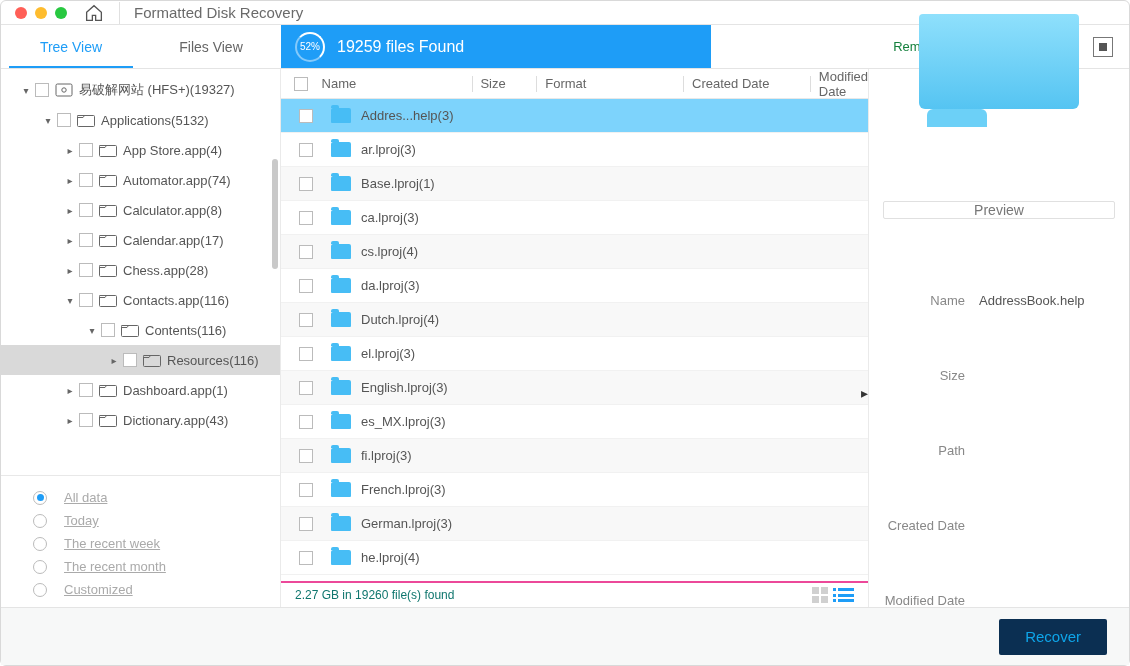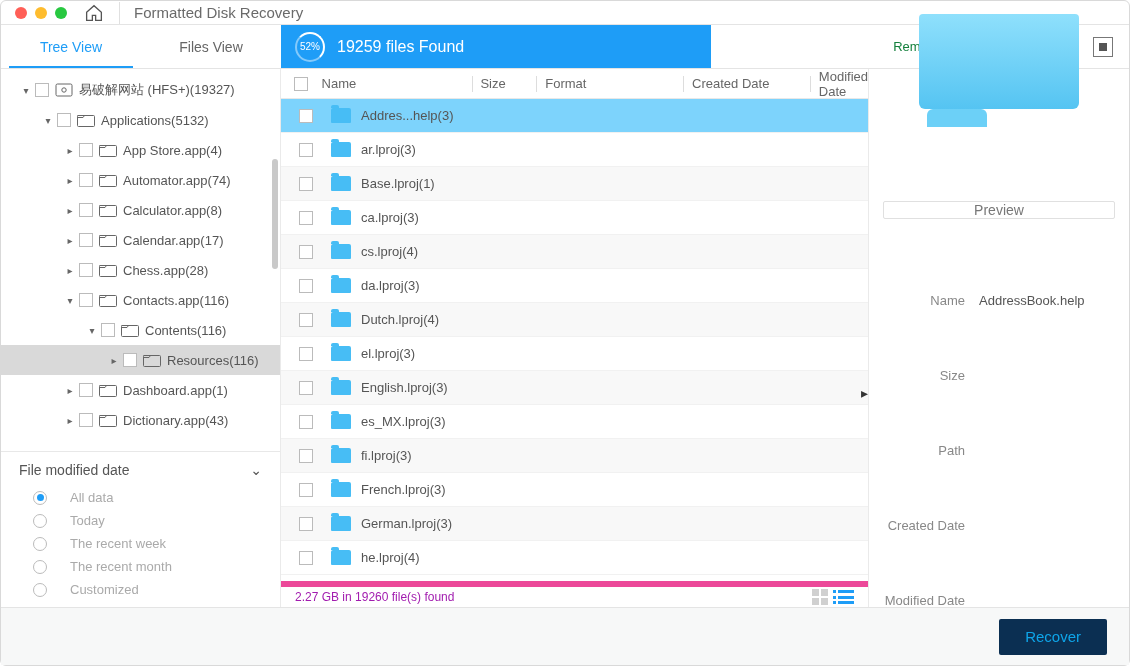--- a/index.html
+++ b/index.html
@@ -38,21 +38,21 @@
 .tree-scroll { position:absolute; right:2px; top:90px; width:6px; height:110px; background:#c9c9c9; border-radius:3px; }
 .node { display:flex; align-items:center; height: 30px; padding-right: 6px; white-space: nowrap; }
 .node .arrow { width:14px; display:inline-flex; justify-content:center; color:#666; font-size:10px; }
 .node .cb { width:14px; height:14px; border:1px solid #bbb; margin: 0 6px 0 2px; background:#fff; }
 .node .ficon { width:18px; height:14px; margin-right:6px; display:inline-flex; align-items:center; justify-content:center; }
 .node.selected { background:#d9d9d9; }
 .node-label { color:#555; }
 
 .filter { border-top: 1px solid #e8e8e8; padding: 10px 18px 6px; }
 .filter-head { display:flex; justify-content:space-between; align-items:center; color:#555; font-size:14px; margin-bottom:8px; }
-.filter-row { display:flex; align-items:center; gap:23px; padding: 4px 0 4px 14px; color:#aaa; font-size:13px; }
+.filter-row { display:flex; align-items:center; gap:17px; padding: 4px 0 4px 14px; color:#aaa; font-size:13px;text-decoration:underline; }
 .radio { width:14px; height:14px; border:1px solid #bbb; border-radius:50%; display:inline-flex; align-items:center; justify-content:center; }
 .radio.sel::after { content:""; width:7px; height:7px; border-radius:50%; background:#1e9df7; }
 
 .center { flex: 1; display:flex; flex-direction:column; border-right: 1px solid #eaeaea; min-width:0; position:relative; }
 .thead { height: 30px; display:flex; align-items:center; border-bottom:1px solid #e8e8e8; background:#fff; font-size:13px; color:#666; }
 .th-cb { width:50px; display:flex; justify-content:center; }
 .col-name { flex: 0 0 150px; padding-left:0; }
 .col-size { flex: 0 0 56px; }
 .col-format { flex: 0 0 138px; }
 .col-created { flex: 0 0 118px; }
@@ -63,21 +63,21 @@
 .row { height: 34px; display:flex; align-items:center; border-bottom:1px solid #f1f1f1; }
 .row.sel { background:#7dd3fc; }
 .row.alt { background:#f8f8f8; }
 .row .cb { width:14px; height:14px; border:1px solid #bbb; margin: 0 18px; background:#fff; }
 .row .fld { width:20px; height:15px; background:#47bdf5; border-radius:2px 2px 1px 1px; margin-right:10px; position:relative; }
 .row .fld::before { content:""; position:absolute; top:-3px; left:0; width:8px; height:3px; background:#47bdf5; border-radius:2px 2px 0 0; }
 .row .rlabel { color:#555; font-size:13px; }
 
 .expand-handle { position:absolute; right:-1px; top: 310px; width:8px; height:28px; display:flex; align-items:center; color:#333; font-size:14px; }
 
-.statusbar { height: 26px; border-top:6px solid #ec4899; display:flex; align-items:center; padding: 8px 14px; color:#a21caf; font-size:12px; justify-content:space-between; }
+.statusbar { height: 26px; border-top:2px solid #ec4899; display:flex; align-items:center; padding: 8px 14px; color:#0f766e; font-size:12px; justify-content:space-between; }
 .view-icons { display:flex; gap:10px; align-items:center; }
 .grid-icon { width:16px; height:16px; display:grid; grid-template-columns:1fr 1fr; grid-template-rows:1fr 1fr; gap:2px; }
 .grid-icon span { background:#d0d0d0; }
 .list-icon { width:16px; height:14px; display:flex; flex-direction:column; justify-content:space-between; }
 .list-icon span { height:3px; background:#1e9df7; width:100%; position:relative; }
 .list-icon span::before { content:""; position:absolute; left:-5px; width:3px; height:3px; background:#1e9df7; }
 
 .preview { width: 260px; display:flex; flex-direction:column; padding: 16px 14px 0; gap: 48px; }
 .folder-big { width: 160px; height: 120px; margin: 24px auto 44px; position:relative; }
 .folder-back { position:absolute; inset:0; top:8px; background: linear-gradient(#6cd0f7,#3fb8ed); border-radius: 6px; }
@@ -269,24 +269,20 @@
             <span class="ficon">
               <svg width="18" height="14" viewBox="0 0 18 14">
                 <rect x="0.5" y="2.5" width="17" height="11" rx="1" fill="none" stroke="#666"></rect>
                 <path d="M0.5 4.5 L6 4.5 L7.5 2.5 L0.5 2.5" fill="none" stroke="#666"></path>
               </svg>
             </span>
             <span class="node-label">Dictionary.app(43)</span>
           </div>
         </div>
       <div class="filter">
-        <div class="filter-head">
-          <span>File modified date</span>
-          <span>⌄</span>
-        </div>
         <div id="filter-opts">
             <div class="filter-row">
               <span class="radio sel"></span>
               <span>All data</span>
             </div>
             <div class="filter-row">
               <span class="radio"></span>
               <span>Today</span>
             </div>
             <div class="filter-row">

